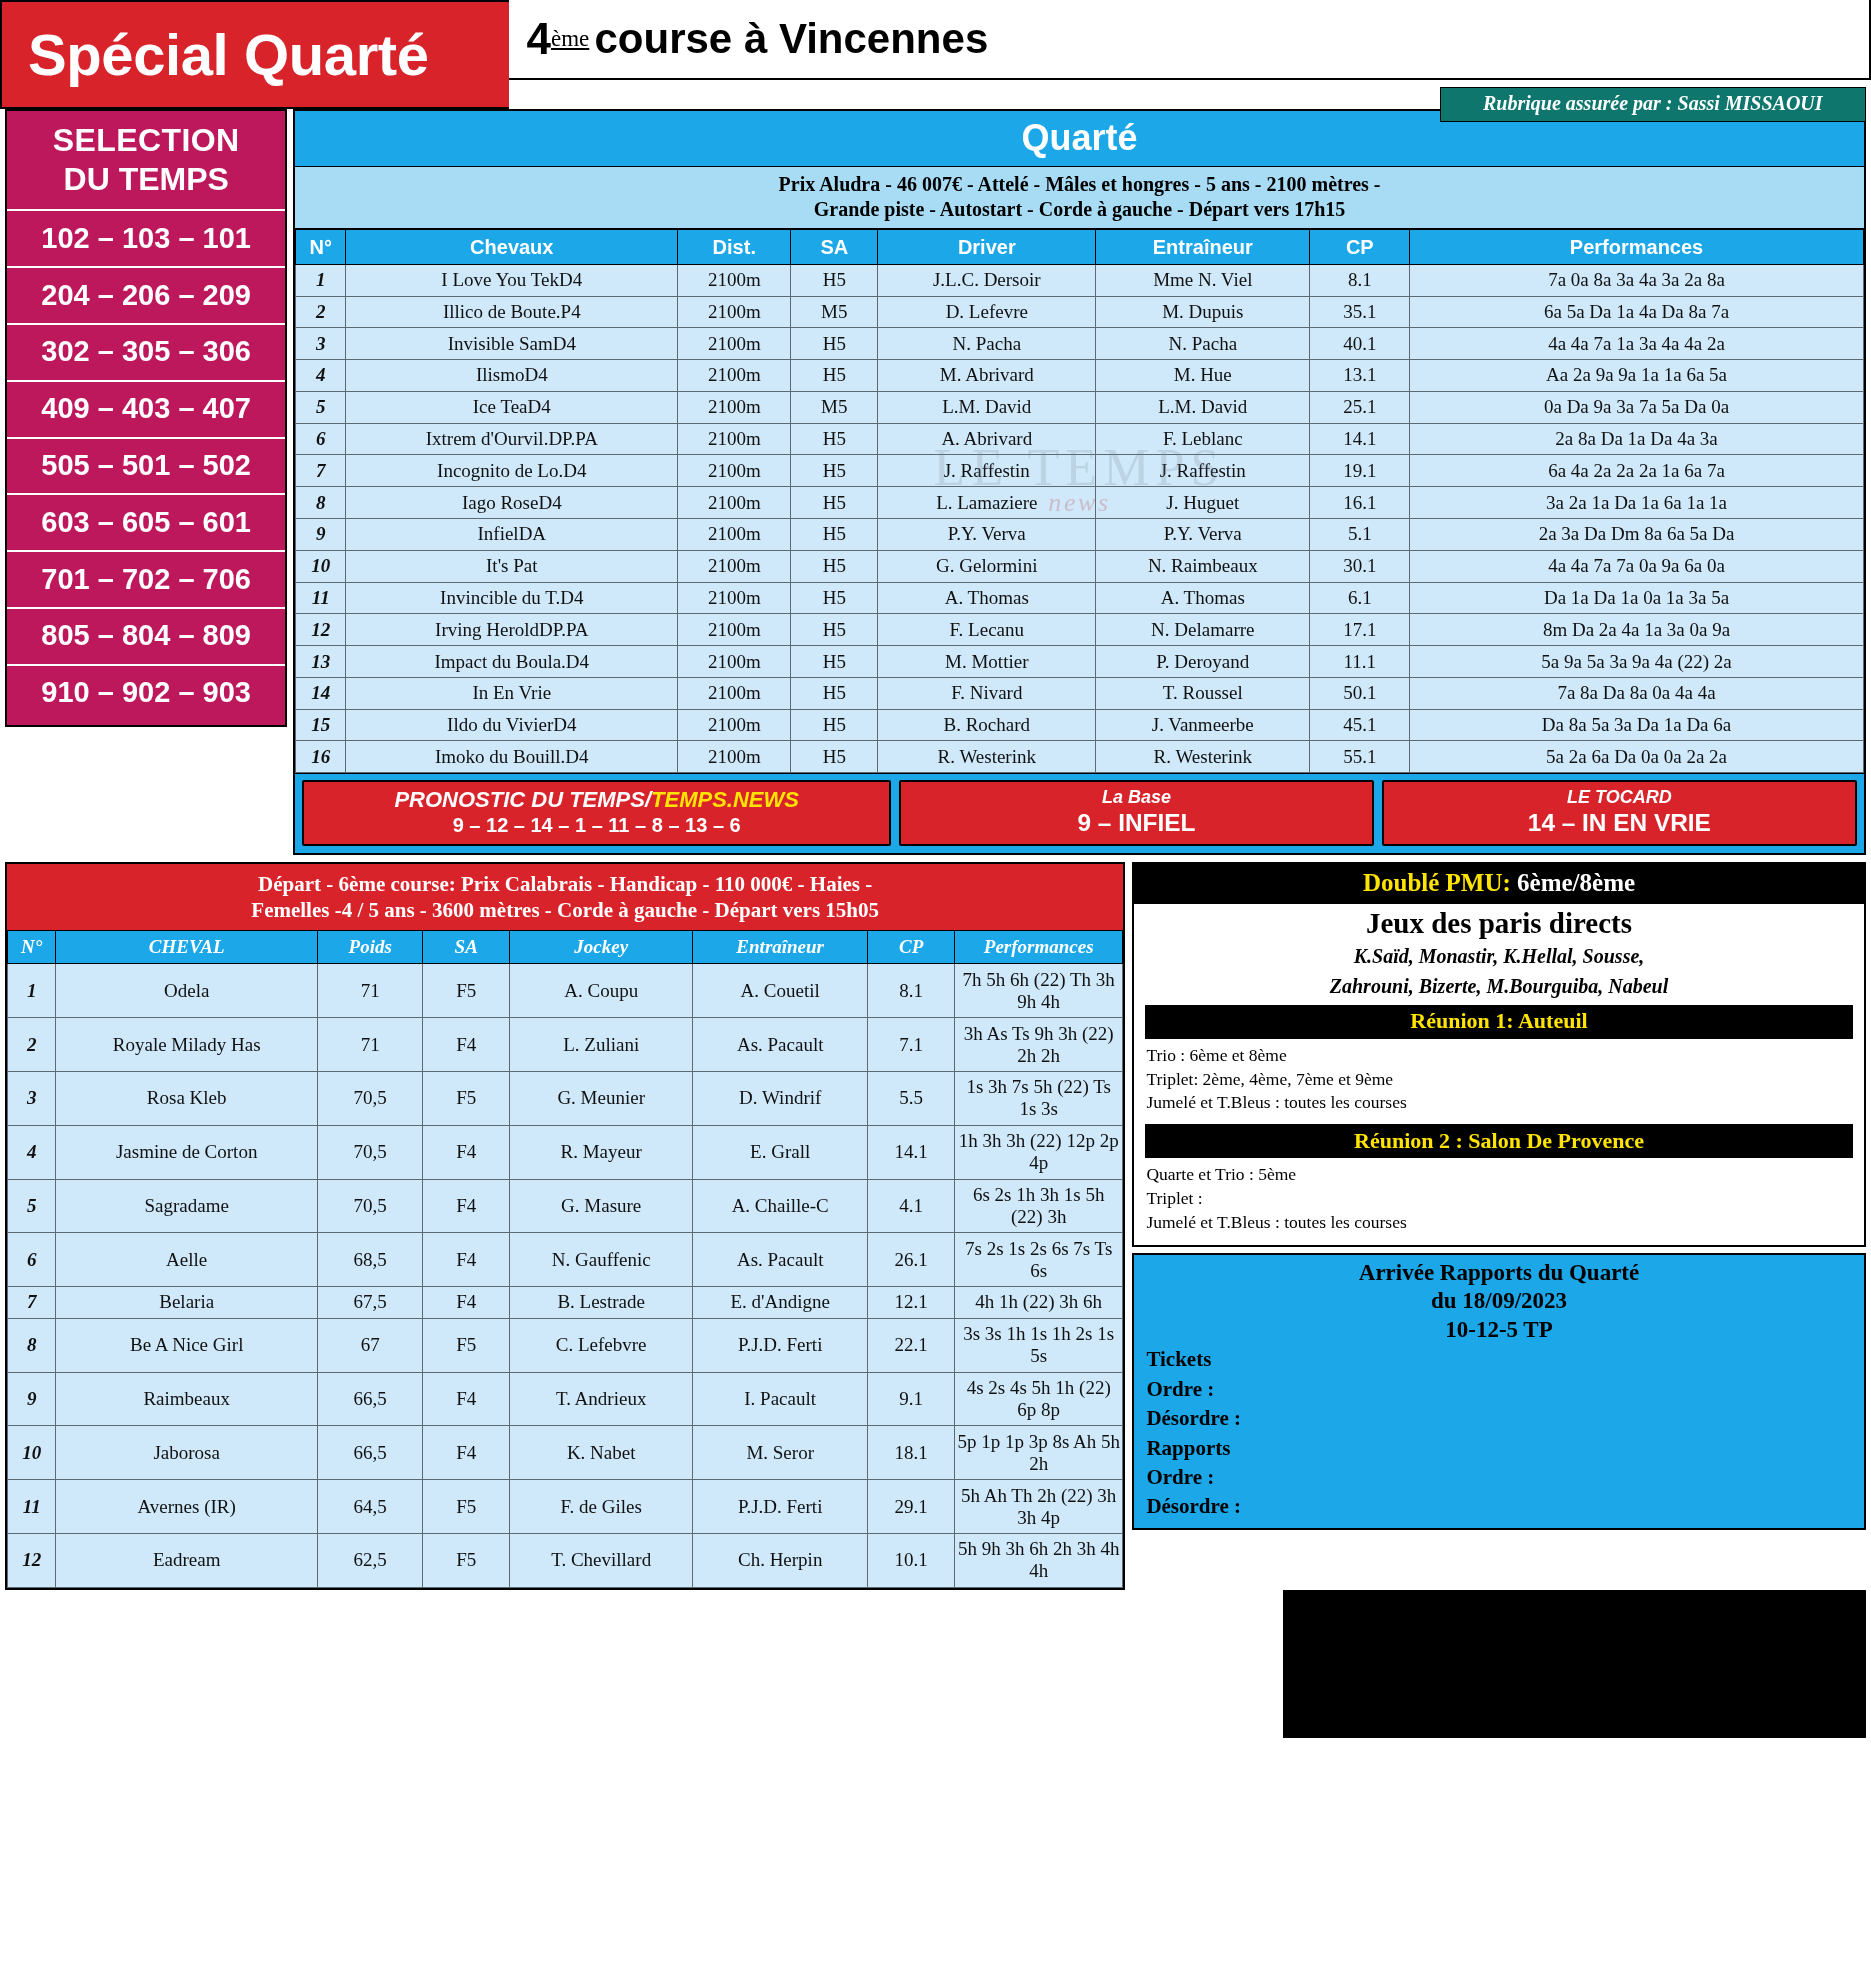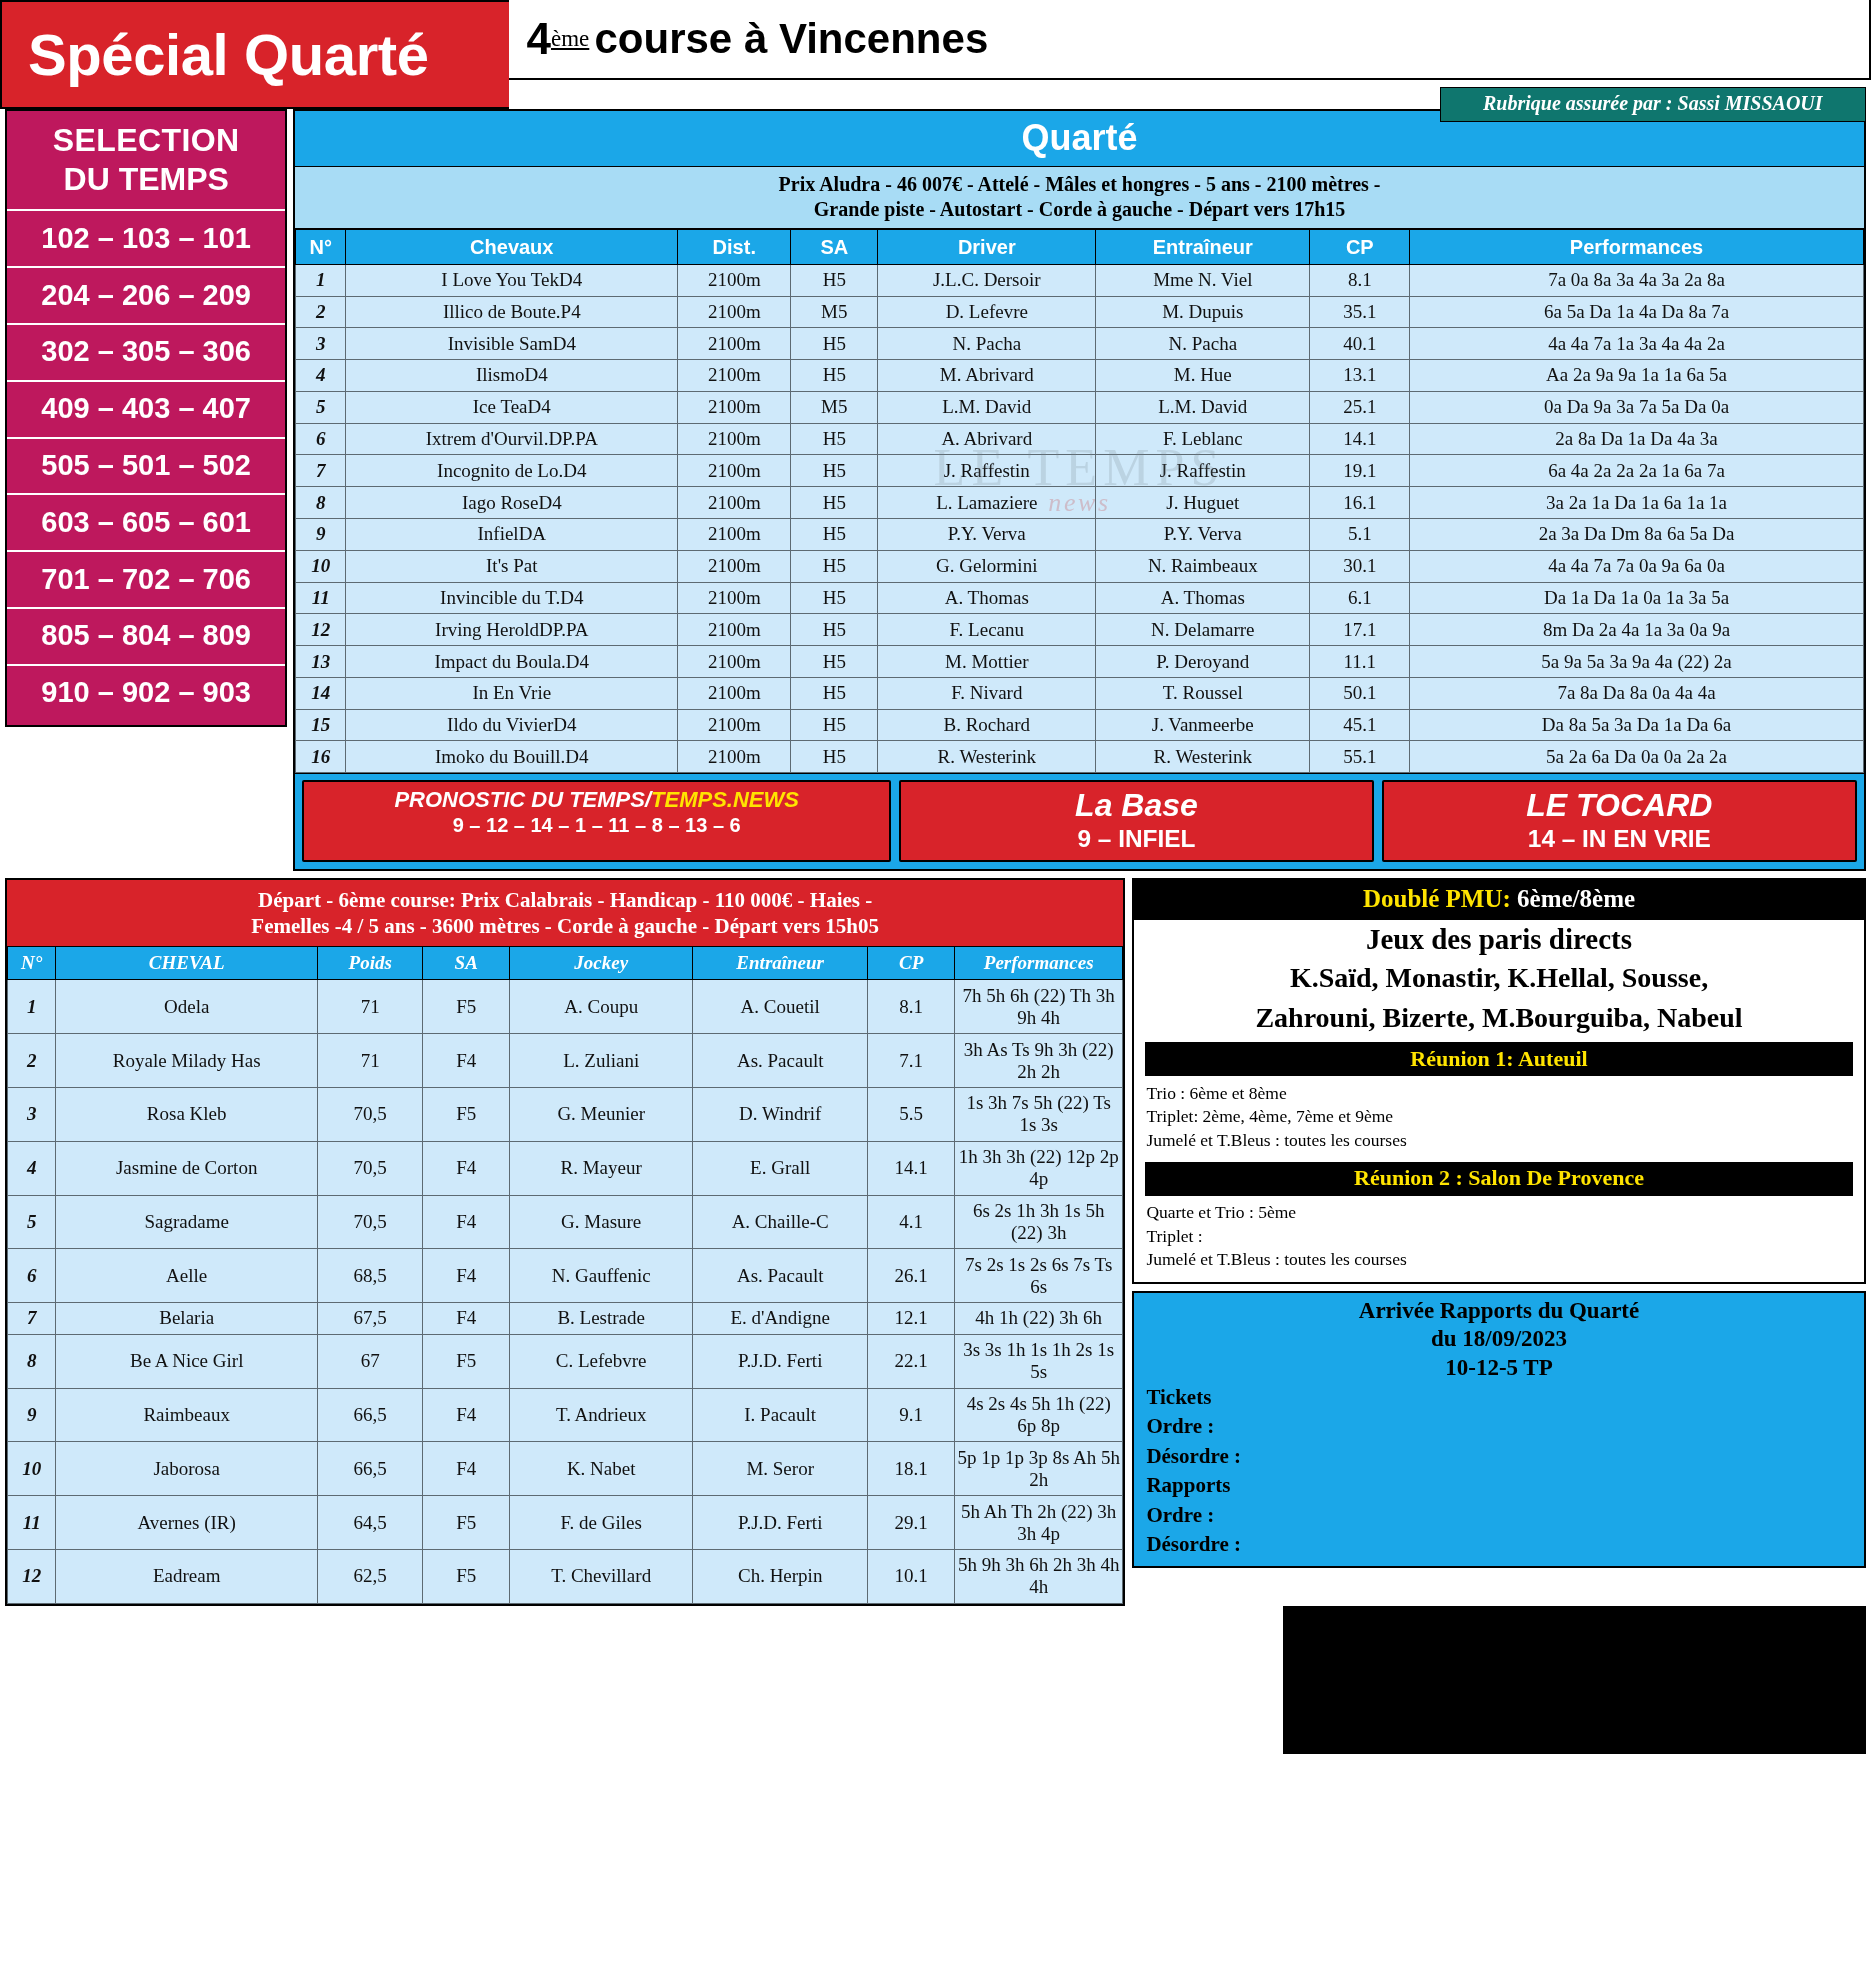--- a/index.html
+++ b/index.html
@@ -177,21 +177,21 @@
     font-family: "Liberation Sans", sans-serif;
     font-weight: bold;
     padding: 4.4px 7.9px 6.1px 7.9px;
   }
   .prono-box.p1 { flex: 1.25; }
   .prono-box.p2 { flex: 1; }
   .prono-box.p3 { flex: 1; }
   .prono-t1 { font-size: 22px; font-style: italic; }
   .prono-t1 .hl { color: #ffe400; }
   .prono-t2 { font-size: 20px; margin-top: 1.7px; }
-  .prono-box .big { font-size: 32px; font-style: italic; }
+  .prono-box .big { font-size: 18px; font-style: italic; }
   .prono-box .big2 { font-size: 24.4px; margin-top: 1.7px; }
 
   
   .bottomwrap { display: flex; align-items: flex-start; padding: 7.9px 5.2px 0 5.2px; gap: 7px; }
   .bottom-left { width: 1120px; border: 2.6px solid #000; }
   .bottom-left-head {
     background: #d8232a;
     color: #fff;
     text-align: center;
     font-family: "Liberation Serif", serif;
@@ -242,23 +242,24 @@
     padding: 3.5px 6.1px 6.1px 6.1px;
   }
   .paris-title {
     font-family: "Liberation Serif", serif;
     font-weight: bold;
     font-size: 29px;
   }
   .paris-list {
     font-family: "Liberation Serif", serif;
     font-weight: bold;
-    font-size: 28px;
+    font-size: 20px;
     line-height: 1.35;
     margin-top: 2.6px;
+    font-style: italic;
   }
   .reunion-head {
     background: #000;
     color: #ffe400;
     font-family: "Liberation Serif", serif;
     font-weight: bold;
     font-size: 22px;
     text-align: center;
     padding: 3.5px 0 4.4px 0;
     margin: 5.2px 4.4px 0 4.4px;

